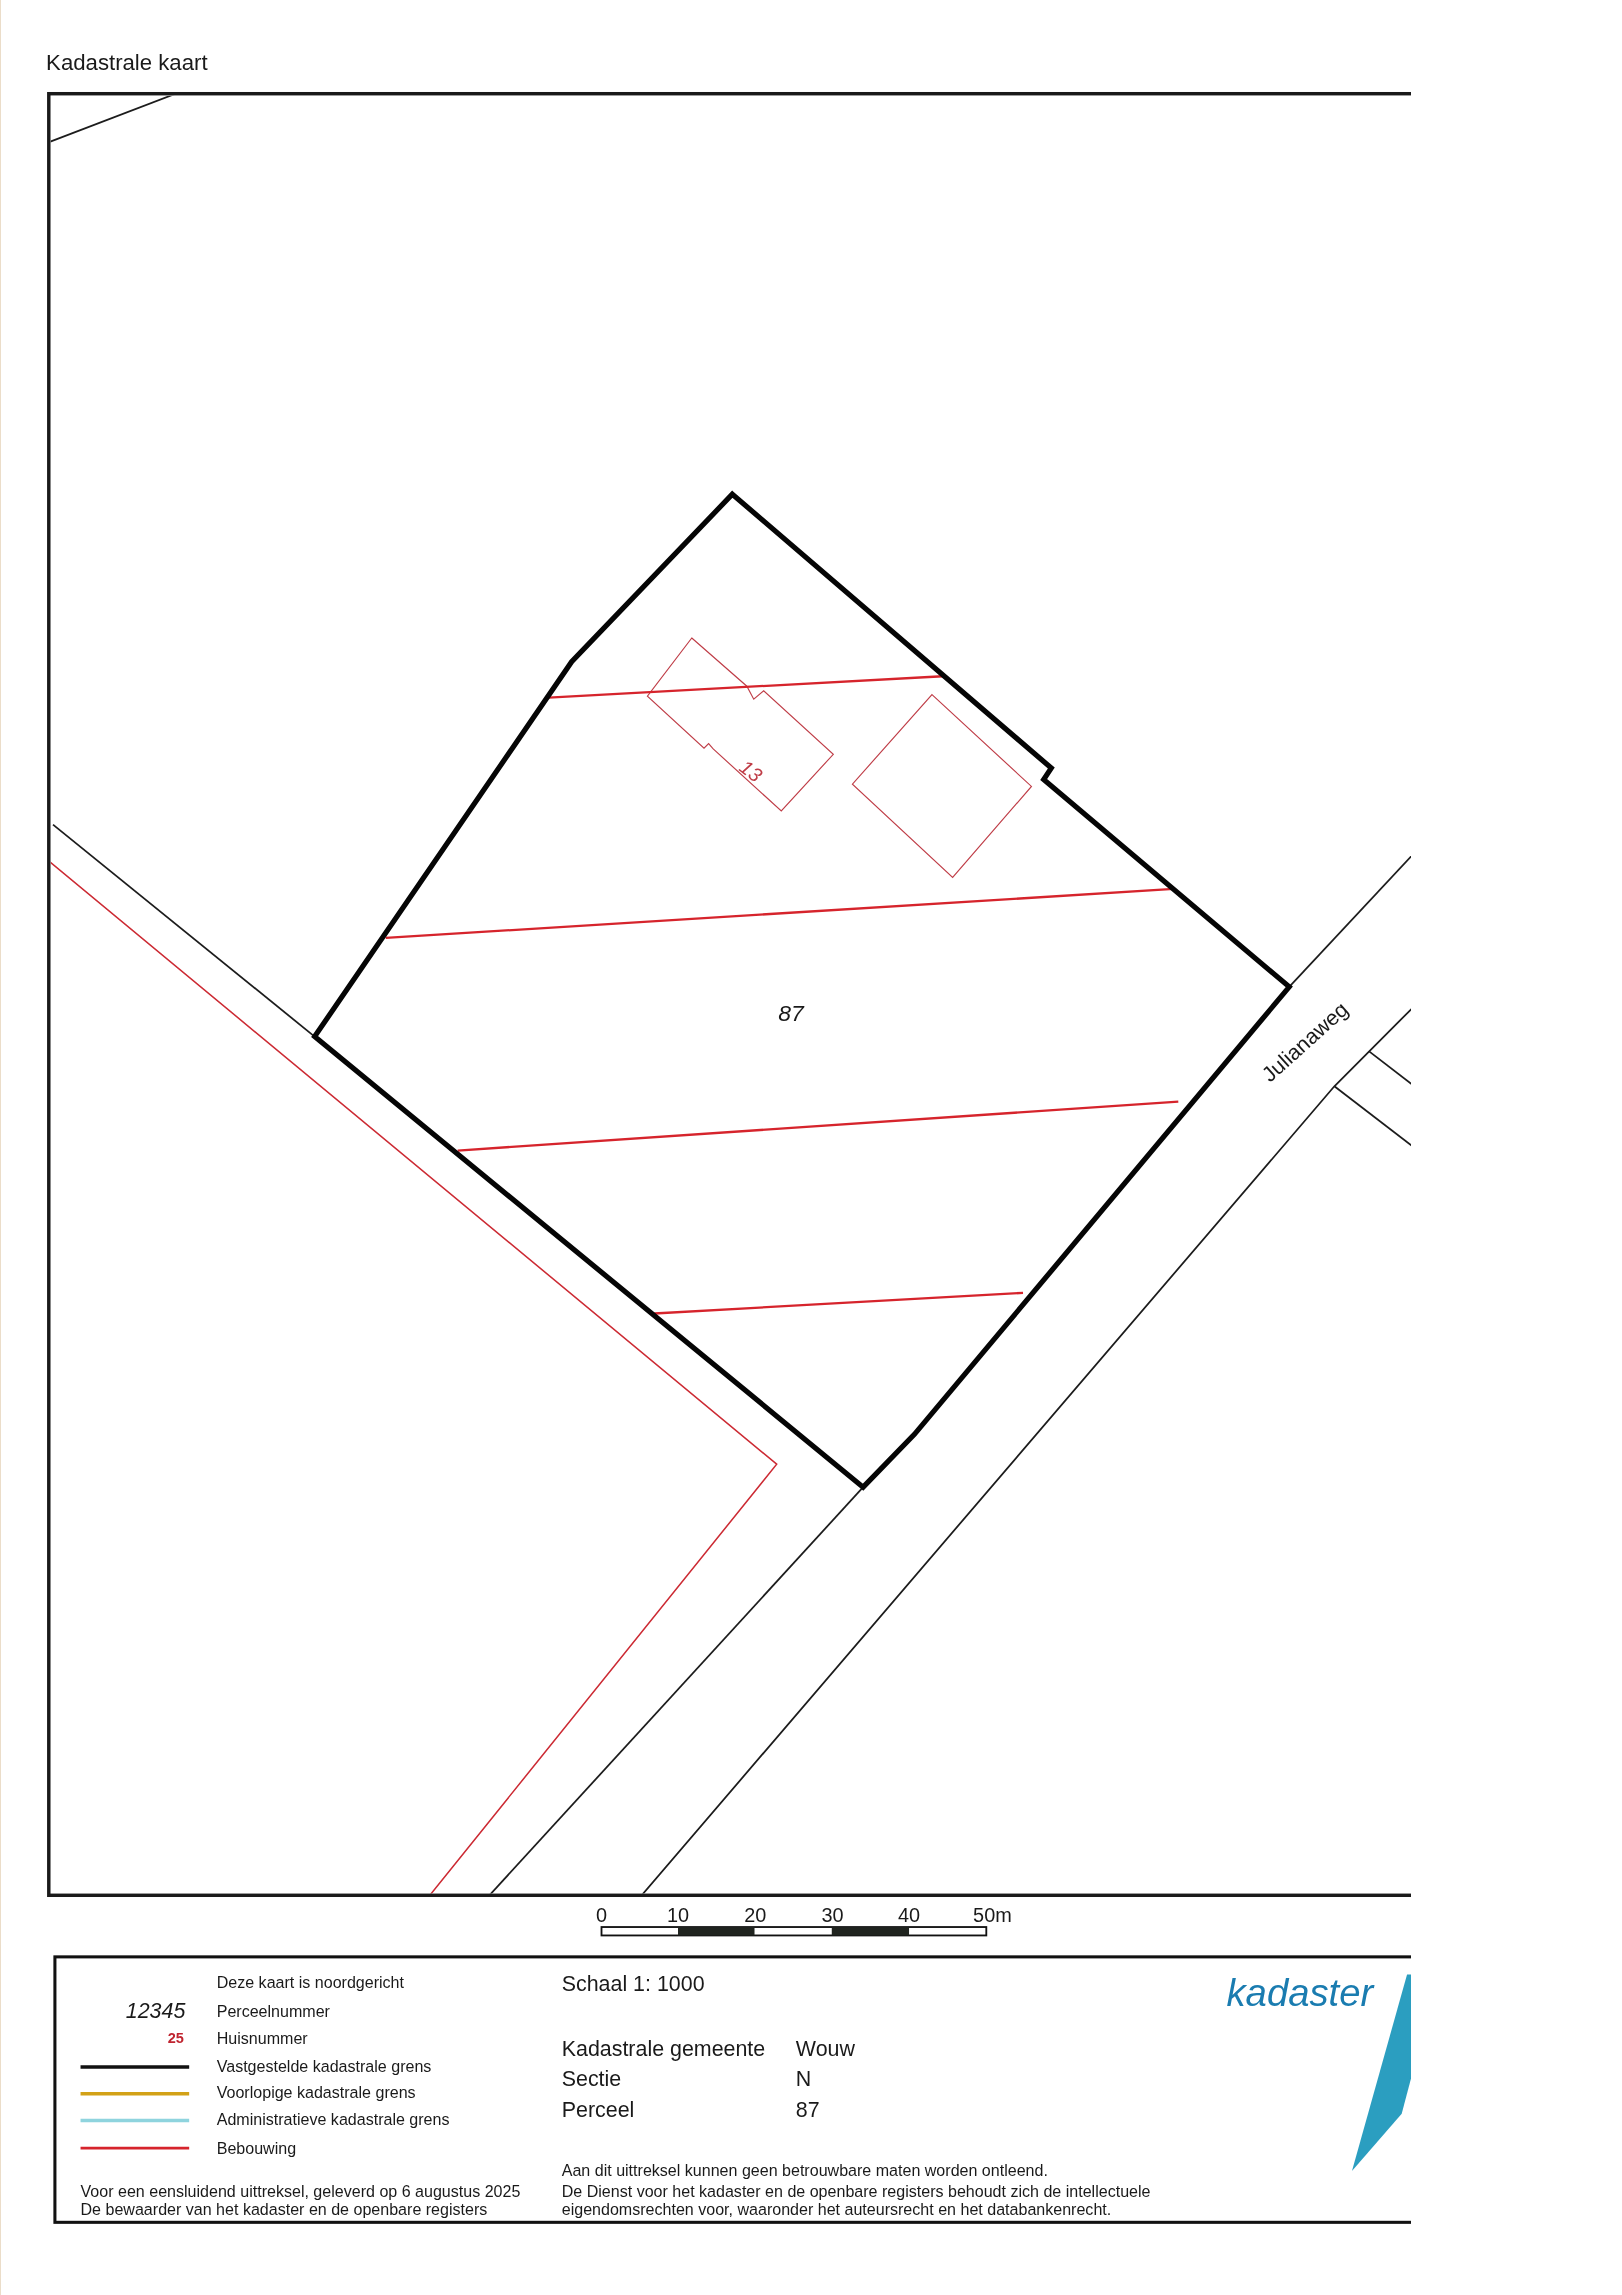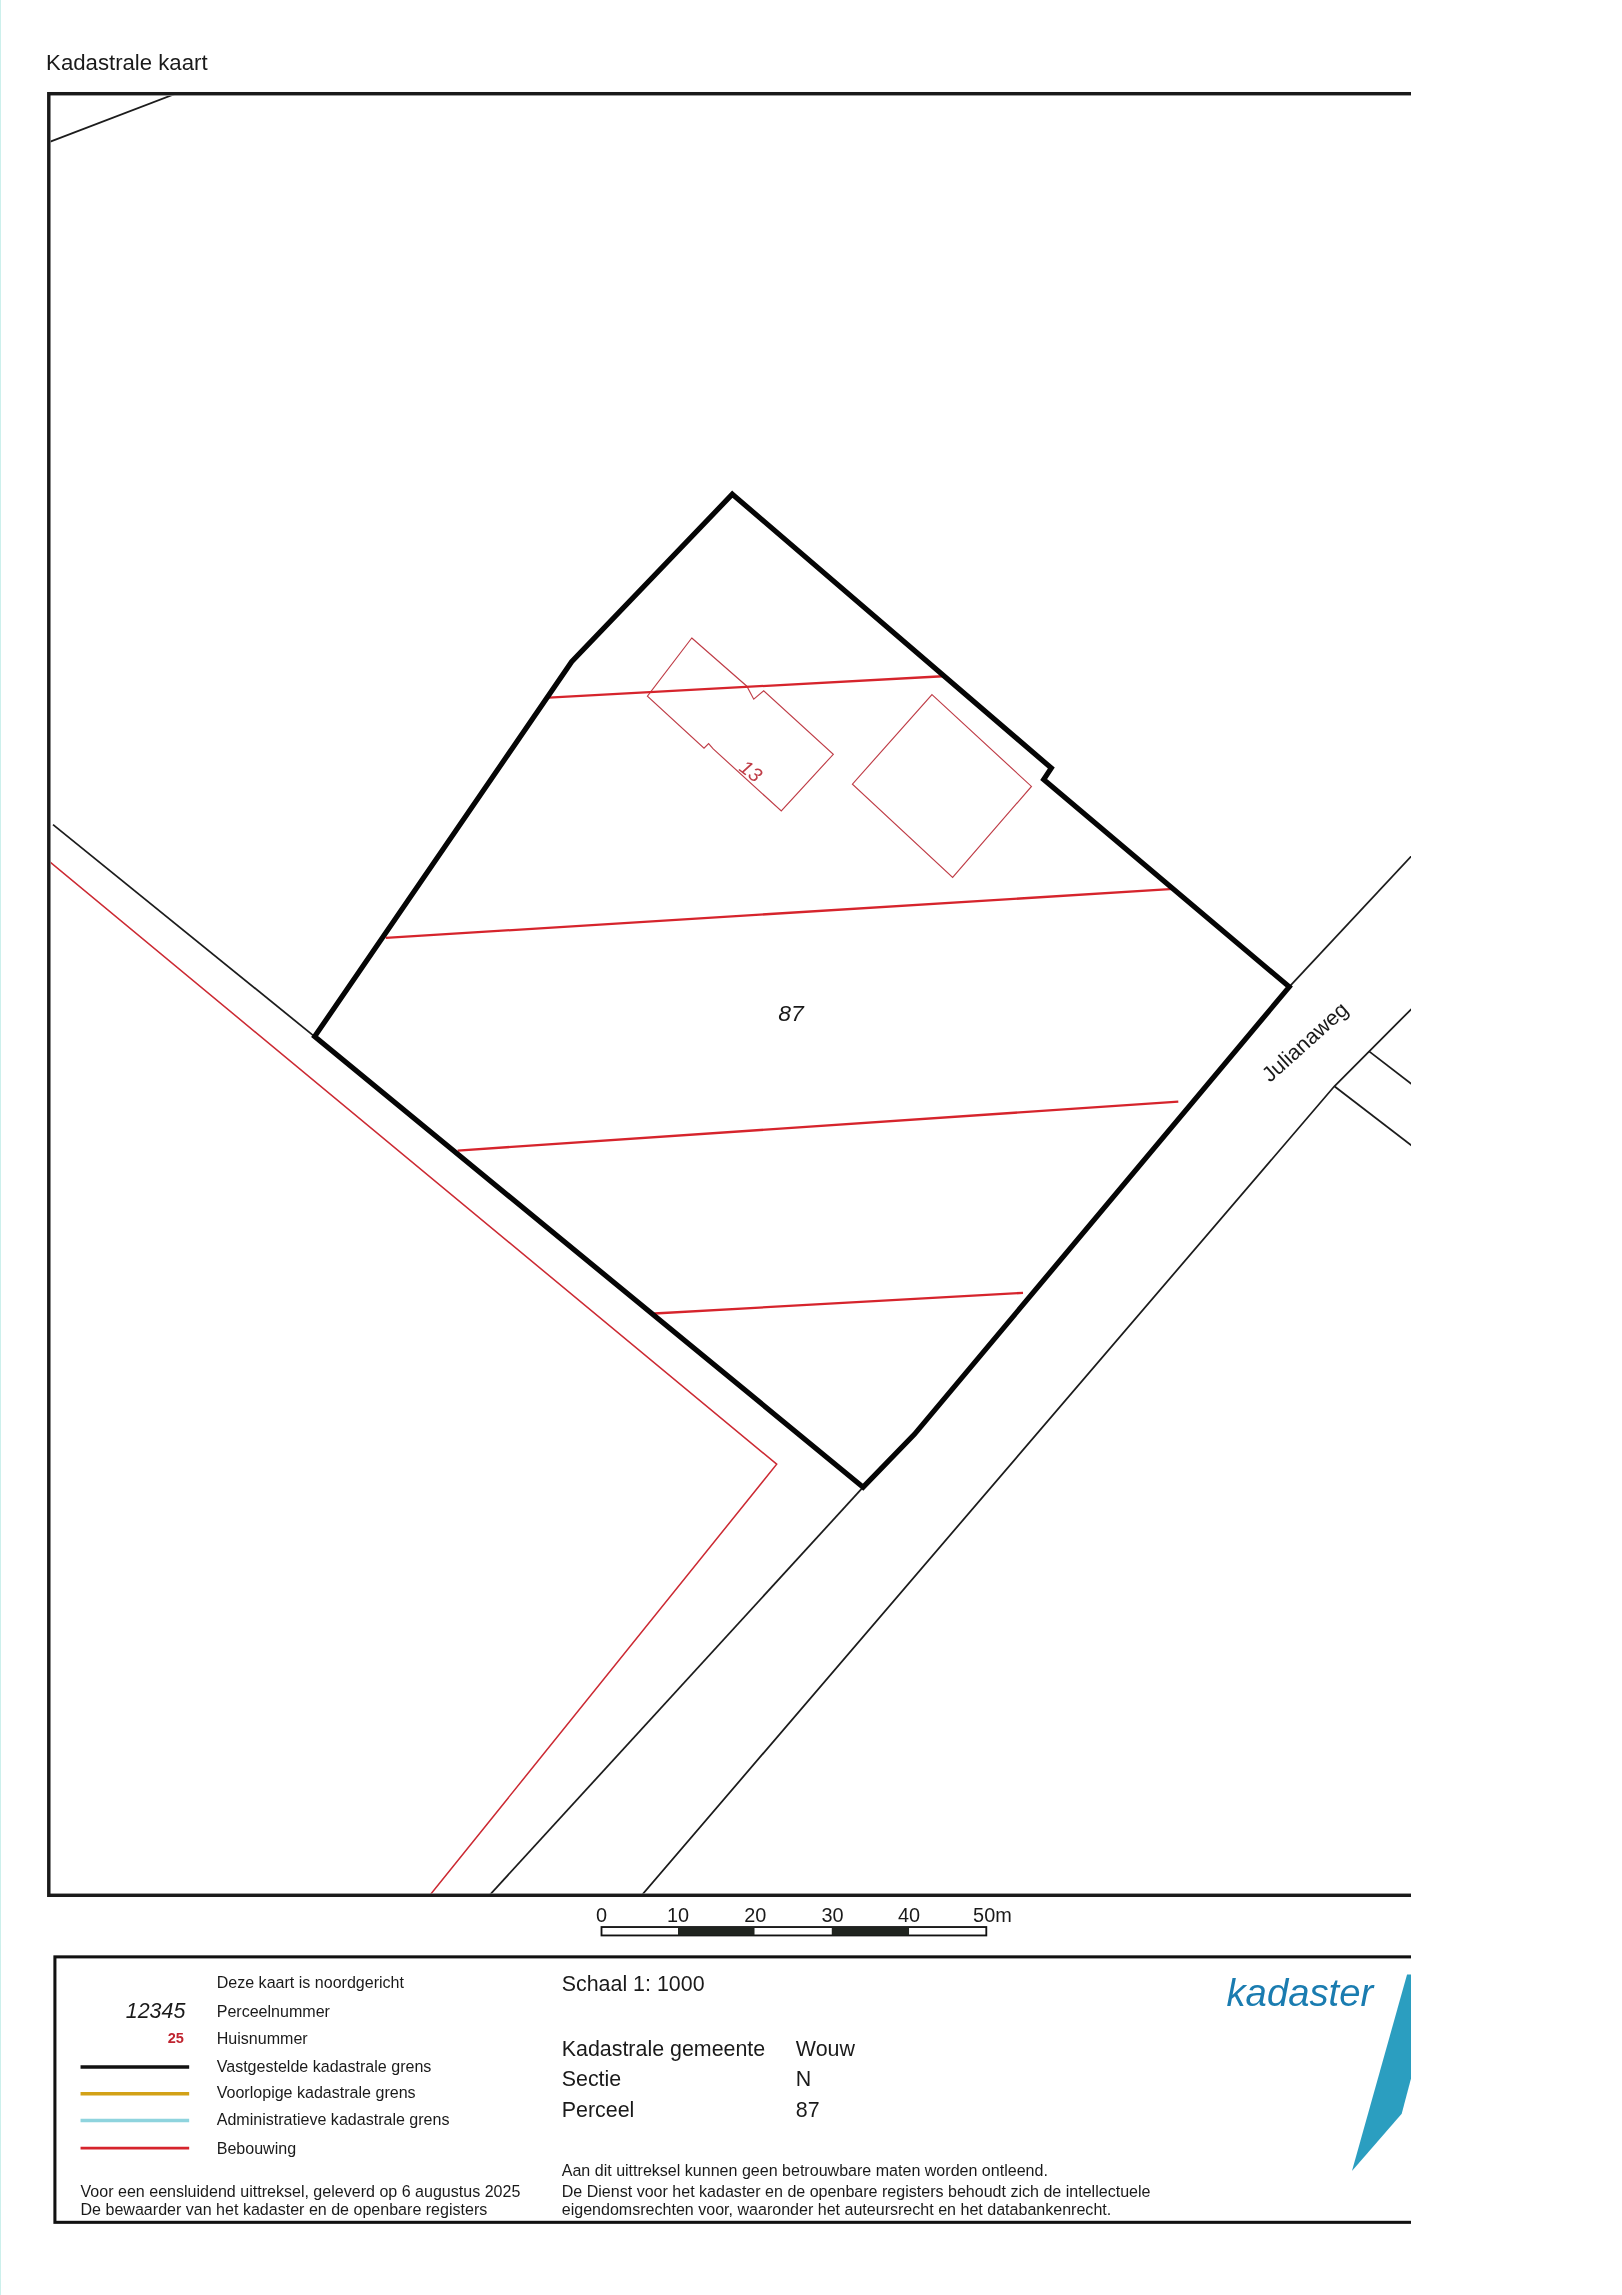--- a/index.html
+++ b/index.html
@@ -1,16 +1,16 @@
 <!DOCTYPE html>
 <html style="font-size:12.2px"><head>
 <meta charset="utf-8">
 <style>
   html,body{margin:0;padding:0;background:#ffffff;}
-  .page{position:relative;width:1411px;height:2295px;background:#14b8a6;overflow:hidden;
+  .page{position:relative;width:1411px;height:2295px;background:#a16207;overflow:hidden;
         font-family:"Liberation Sans",sans-serif;}
   svg{position:absolute;left:0;top:0;}
 </style>
 </head>
 <body>
 <div class="page">
 <svg width="1623" height="2295" viewBox="0 0 2121 3000" font-family="Liberation Sans, sans-serif" fill="#1a1a1a">
   <rect x="0" y="0" width="2121" height="3000" fill="#ffffff"></rect>
 
   <text x="60" y="92" font-size="29">Kadastrale kaart</text>

